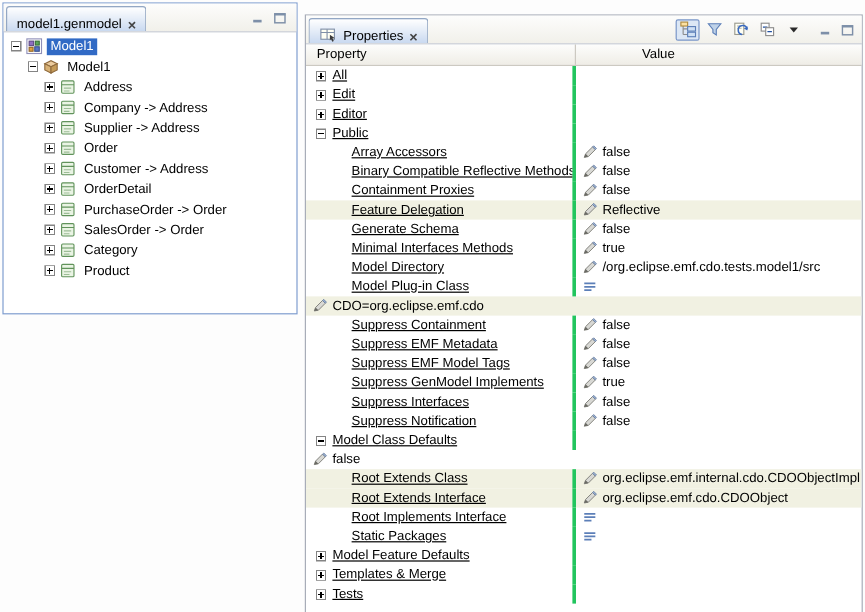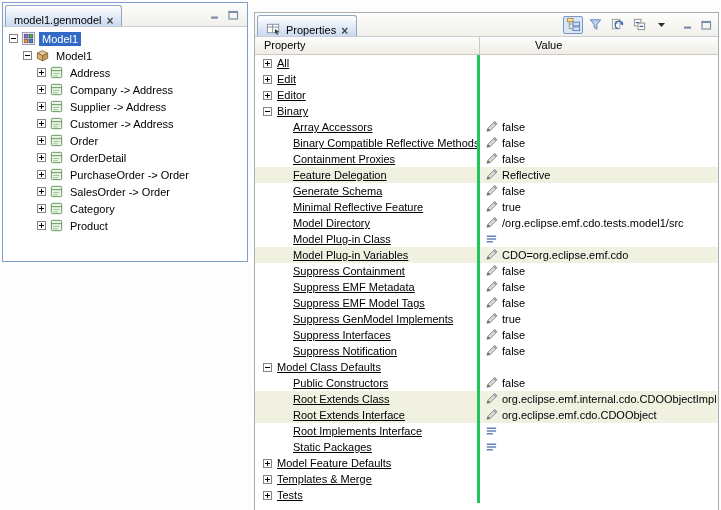--- a/index.html
+++ b/index.html
@@ -169,39 +169,39 @@
           </svg>
         </span>
         <span class="ticon">
           <svg width="15" height="15" viewBox="0 0 16 16">
             <rect x="2.5" y="2.5" width="11" height="11" rx="1" fill="#EAF4E4" stroke="#61935B"></rect>
             <line x1="2.5" y1="6" x2="13.5" y2="6" stroke="#61935B"></line>
             <line x1="4.5" y1="9" x2="11" y2="9" stroke="#9DBD97"></line>
             <line x1="4.5" y1="11.5" x2="9.5" y2="11.5" stroke="#9DBD97"></line>
           </svg>
         </span>
+        <span class="tlabel">Order</span>
+      </div>
+      <div class="trow" style="padding-left: 34px;">
+        <span class="expander">
+          <svg width="9" height="9" viewBox="0 0 9 9" shape-rendering="crispEdges">
+            <rect x="0.5" y="0.5" width="8" height="8" fill="#fff" stroke="#848484"></rect>
+            <line x1="2" y1="4.5" x2="7" y2="4.5" stroke="#000"></line>
+            <line x1="4.5" y1="2" x2="4.5" y2="7" stroke="#000"></line>
+          </svg>
+        </span>
+        <span class="ticon">
+          <svg width="15" height="15" viewBox="0 0 16 16">
+            <rect x="2.5" y="2.5" width="11" height="11" rx="1" fill="#EAF4E4" stroke="#61935B"></rect>
+            <line x1="2.5" y1="6" x2="13.5" y2="6" stroke="#61935B"></line>
+            <line x1="4.5" y1="9" x2="11" y2="9" stroke="#9DBD97"></line>
+            <line x1="4.5" y1="11.5" x2="9.5" y2="11.5" stroke="#9DBD97"></line>
+          </svg>
+        </span>
         <span class="tlabel">Customer -&gt; Address</span>
-      </div>
-      <div class="trow" style="padding-left: 34px;">
-        <span class="expander">
-          <svg width="9" height="9" viewBox="0 0 9 9" shape-rendering="crispEdges">
-            <rect x="0.5" y="0.5" width="8" height="8" fill="#fff" stroke="#848484"></rect>
-            <line x1="2" y1="4.5" x2="7" y2="4.5" stroke="#000"></line>
-            <line x1="4.5" y1="2" x2="4.5" y2="7" stroke="#000"></line>
-          </svg>
-        </span>
-        <span class="ticon">
-          <svg width="15" height="15" viewBox="0 0 16 16">
-            <rect x="2.5" y="2.5" width="11" height="11" rx="1" fill="#EAF4E4" stroke="#61935B"></rect>
-            <line x1="2.5" y1="6" x2="13.5" y2="6" stroke="#61935B"></line>
-            <line x1="4.5" y1="9" x2="11" y2="9" stroke="#9DBD97"></line>
-            <line x1="4.5" y1="11.5" x2="9.5" y2="11.5" stroke="#9DBD97"></line>
-          </svg>
-        </span>
-        <span class="tlabel">Order</span>
       </div>
       <div class="trow" style="padding-left: 34px;">
         <span class="expander">
           <svg width="9" height="9" viewBox="0 0 9 9" shape-rendering="crispEdges">
             <rect x="0.5" y="0.5" width="8" height="8" fill="#fff" stroke="#848484"></rect>
             <line x1="2" y1="4.5" x2="7" y2="4.5" stroke="#000"></line>
             <line x1="4.5" y1="2" x2="4.5" y2="7" stroke="#000"></line>
           </svg>
         </span>
         <span class="ticon">
@@ -401,21 +401,21 @@
         <div class="vcell"></div>
       </div>
       <div class="prow">
         <div class="pcell group">
           <span class="expander">
             <svg width="9" height="9" viewBox="0 0 9 9" shape-rendering="crispEdges">
               <rect x="0.5" y="0.5" width="8" height="8" fill="#fff" stroke="#848484"></rect>
               <line x1="2" y1="4.5" x2="7" y2="4.5" stroke="#000"></line>
             </svg>
           </span>
-          <span class="plabel">Binary</span>
+          <span class="plabel">Public</span>
         </div>
         <div class="vcell"></div>
       </div>
       <div class="prow">
         <div class="pcell child">
           <span class="plabel">Array Accessors</span>
         </div>
         <div class="vcell">
           <span class="vicon">
             <svg width="13" height="12" viewBox="0 0 14 13">
@@ -482,21 +482,21 @@
               <path d="M2 11 L3.2 7.8 L9.5 1.5 L12 4 L5.7 10.3 Z" fill="#D8D8D4" stroke="#85857E" stroke-width="0.9"></path>
               <path d="M2 11 L3.2 7.8 L5.7 10.3 Z" fill="#6A6A64"></path>
               <path d="M9.5 1.5 L12 4 L13 3 L10.5 0.5 Z" fill="#9FB6D8" stroke="#6A7FA0" stroke-width="0.8"></path>
             </svg>
           </span>
           <span class="vtext">false</span>
         </div>
       </div>
       <div class="prow">
         <div class="pcell child">
-          <span class="plabel">Minimal Reflective Feature</span>
+          <span class="plabel">Minimal Interfaces Methods</span>
         </div>
         <div class="vcell">
           <span class="vicon">
             <svg width="13" height="12" viewBox="0 0 14 13">
               <path d="M2 11 L3.2 7.8 L9.5 1.5 L12 4 L5.7 10.3 Z" fill="#D8D8D4" stroke="#85857E" stroke-width="0.9"></path>
               <path d="M2 11 L3.2 7.8 L5.7 10.3 Z" fill="#6A6A64"></path>
               <path d="M9.5 1.5 L12 4 L13 3 L10.5 0.5 Z" fill="#9FB6D8" stroke="#6A7FA0" stroke-width="0.8"></path>
             </svg>
           </span>
           <span class="vtext">true</span>
@@ -526,23 +526,20 @@
             <svg width="13" height="12" viewBox="0 0 14 13">
               <line x1="2" y1="3.5" x2="12" y2="3.5" stroke="#5C7FB8" stroke-width="1.6"></line>
               <line x1="2" y1="6.5" x2="12" y2="6.5" stroke="#5C7FB8" stroke-width="1.6"></line>
               <line x1="2" y1="9.5" x2="8.5" y2="9.5" stroke="#5C7FB8" stroke-width="1.6"></line>
             </svg>
           </span>
           <span class="vtext"></span>
         </div>
       </div>
       <div class="prow hl">
-        <div class="pcell child">
-          <span class="plabel">Model Plug-in Variables</span>
-        </div>
         <div class="vcell">
           <span class="vicon">
             <svg width="13" height="12" viewBox="0 0 14 13">
               <path d="M2 11 L3.2 7.8 L9.5 1.5 L12 4 L5.7 10.3 Z" fill="#D8D8D4" stroke="#85857E" stroke-width="0.9"></path>
               <path d="M2 11 L3.2 7.8 L5.7 10.3 Z" fill="#6A6A64"></path>
               <path d="M9.5 1.5 L12 4 L13 3 L10.5 0.5 Z" fill="#9FB6D8" stroke="#6A7FA0" stroke-width="0.8"></path>
             </svg>
           </span>
           <span class="vtext">CDO=org.eclipse.emf.cdo</span>
         </div>
@@ -643,23 +640,20 @@
             <svg width="9" height="9" viewBox="0 0 9 9" shape-rendering="crispEdges">
               <rect x="0.5" y="0.5" width="8" height="8" fill="#fff" stroke="#848484"></rect>
               <line x1="2" y1="4.5" x2="7" y2="4.5" stroke="#000"></line>
             </svg>
           </span>
           <span class="plabel">Model Class Defaults</span>
         </div>
         <div class="vcell"></div>
       </div>
       <div class="prow">
-        <div class="pcell child">
-          <span class="plabel">Public Constructors</span>
-        </div>
         <div class="vcell">
           <span class="vicon">
             <svg width="13" height="12" viewBox="0 0 14 13">
               <path d="M2 11 L3.2 7.8 L9.5 1.5 L12 4 L5.7 10.3 Z" fill="#D8D8D4" stroke="#85857E" stroke-width="0.9"></path>
               <path d="M2 11 L3.2 7.8 L5.7 10.3 Z" fill="#6A6A64"></path>
               <path d="M9.5 1.5 L12 4 L13 3 L10.5 0.5 Z" fill="#9FB6D8" stroke="#6A7FA0" stroke-width="0.8"></path>
             </svg>
           </span>
           <span class="vtext">false</span>
         </div>

